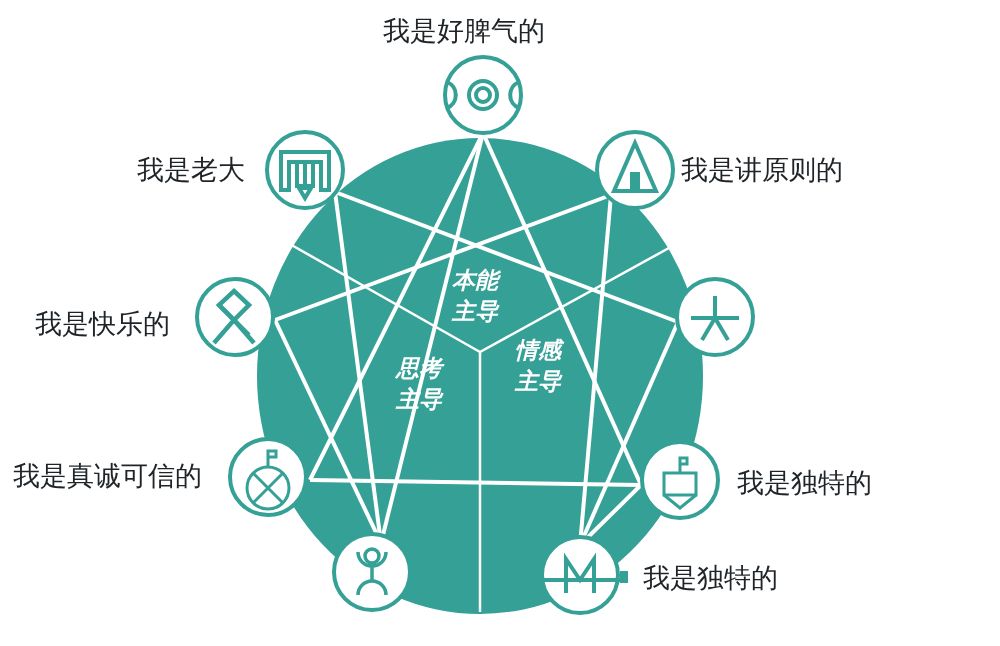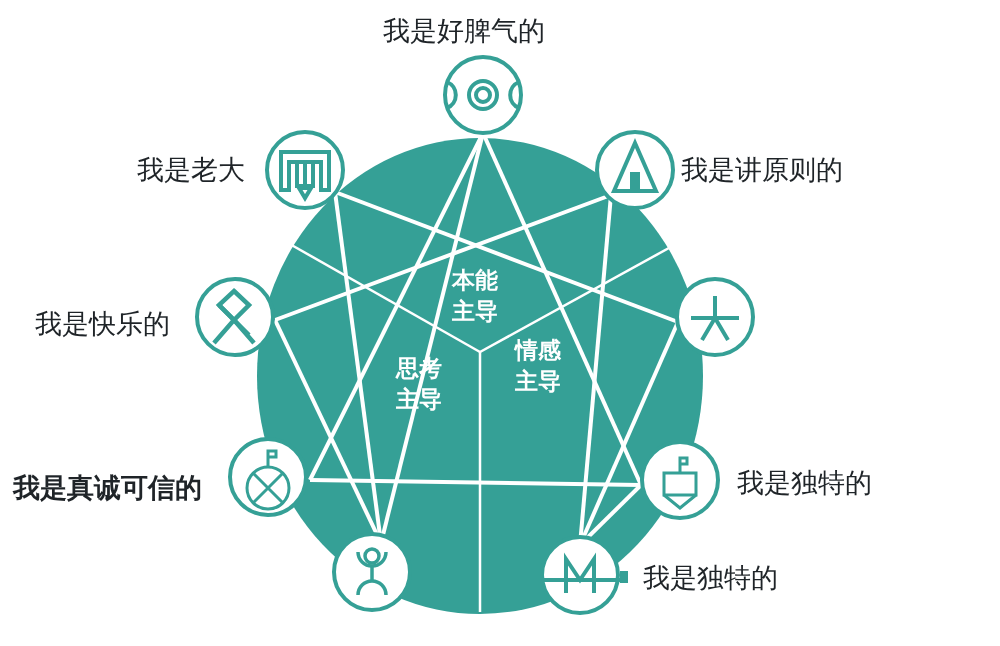--- a/index.html
+++ b/index.html
@@ -1,19 +1,19 @@
 <!DOCTYPE html>
 <html><head>
 <meta charset="utf-8">
 <style>
   html,body{margin:0;padding:0;background:#ffffff;}
   body{width:1000px;height:646px;position:relative;overflow:hidden;font-family:"DejaVu Sans","Liberation Sans",sans-serif;}
   #stage{position:absolute;left:0;top:0;width:1000px;height:646px;}
   .lbl{position:absolute;font-size:27px;color:#1f2428;white-space:nowrap;line-height:1;letter-spacing:0px;}
-  .center-lbl{position:absolute;font-size:23px;font-weight:bold;color:#ffffff;text-align:center;line-height:31px;width:70px;}
+  .center-lbl{position:absolute;font-size:23px;font-weight:bold;color:#ffffff;text-align:center;line-height:31px;width:70px;font-style:italic;}
 </style>
 </head>
 <body>
 
 <div id="stage">
   <svg width="1000" height="646" viewBox="0 0 1000 646" style="position:absolute;left:0;top:0;">
 
     <ellipse cx="480" cy="376" rx="223" ry="238" fill="#35a096"></ellipse>
 
     <g stroke="#ffffff" stroke-width="2.5" fill="none">
@@ -135,16 +135,16 @@
   </div>
   <div class="center-lbl" style="left:503px;top:335px;">
     <div>情感</div>
     <div>主导</div>
   </div>
 
   <div class="lbl" style="left:383px;top:17px;">我是好脾气的</div>
   <div class="lbl" style="left:681px;top:156px;">我是讲原则的</div>
   <div class="lbl" style="left:737px;top:469px;">我是独特的</div>
   <div class="lbl" style="left:643px;top:564px;">我是独特的</div>
-  <div class="lbl" style="left:13px;top:474px;font-weight:bold;">我是真诚可信的</div>
+  <div class="lbl" style="left:13px;top:462px;">我是真诚可信的</div>
   <div class="lbl" style="left:35px;top:310px;">我是快乐的</div>
   <div class="lbl" style="left:137px;top:156px;">我是老大</div>
 </div>
 
 </body></html>

